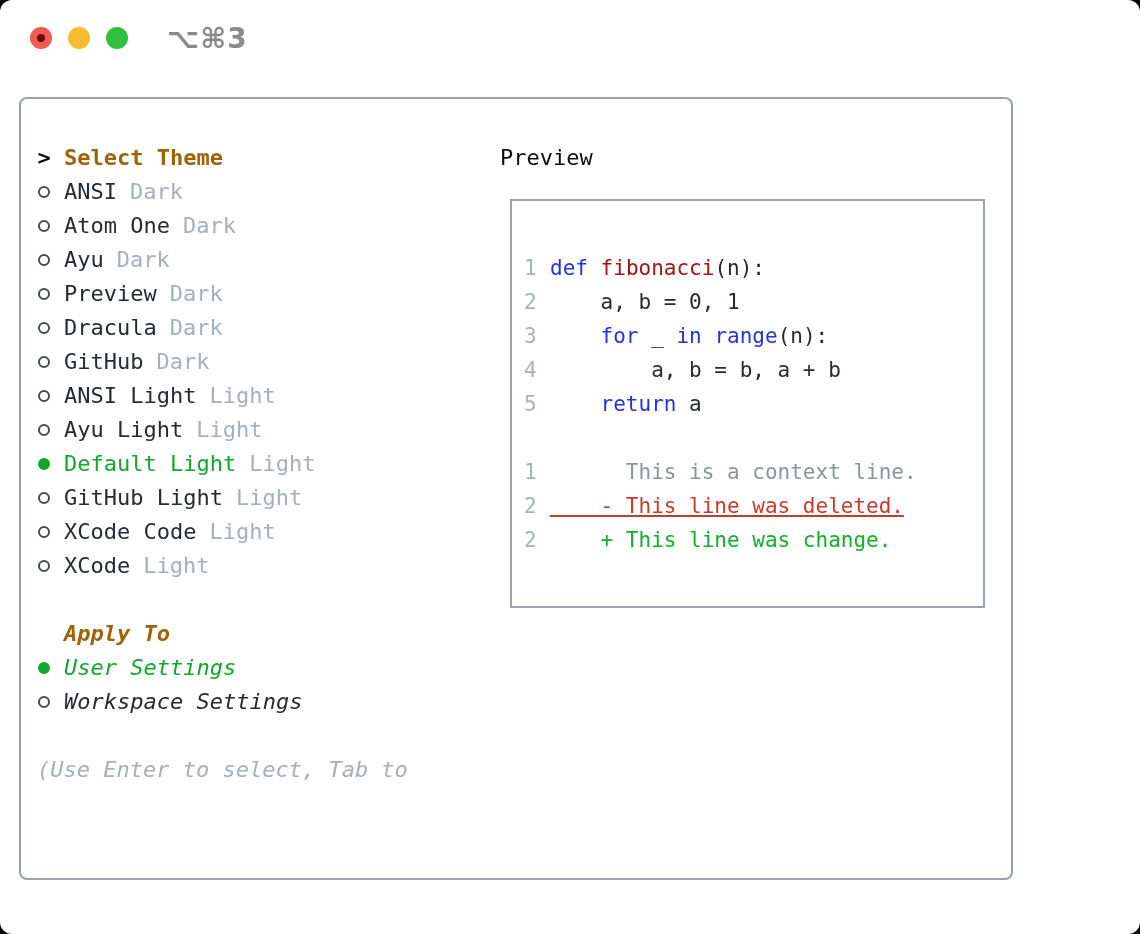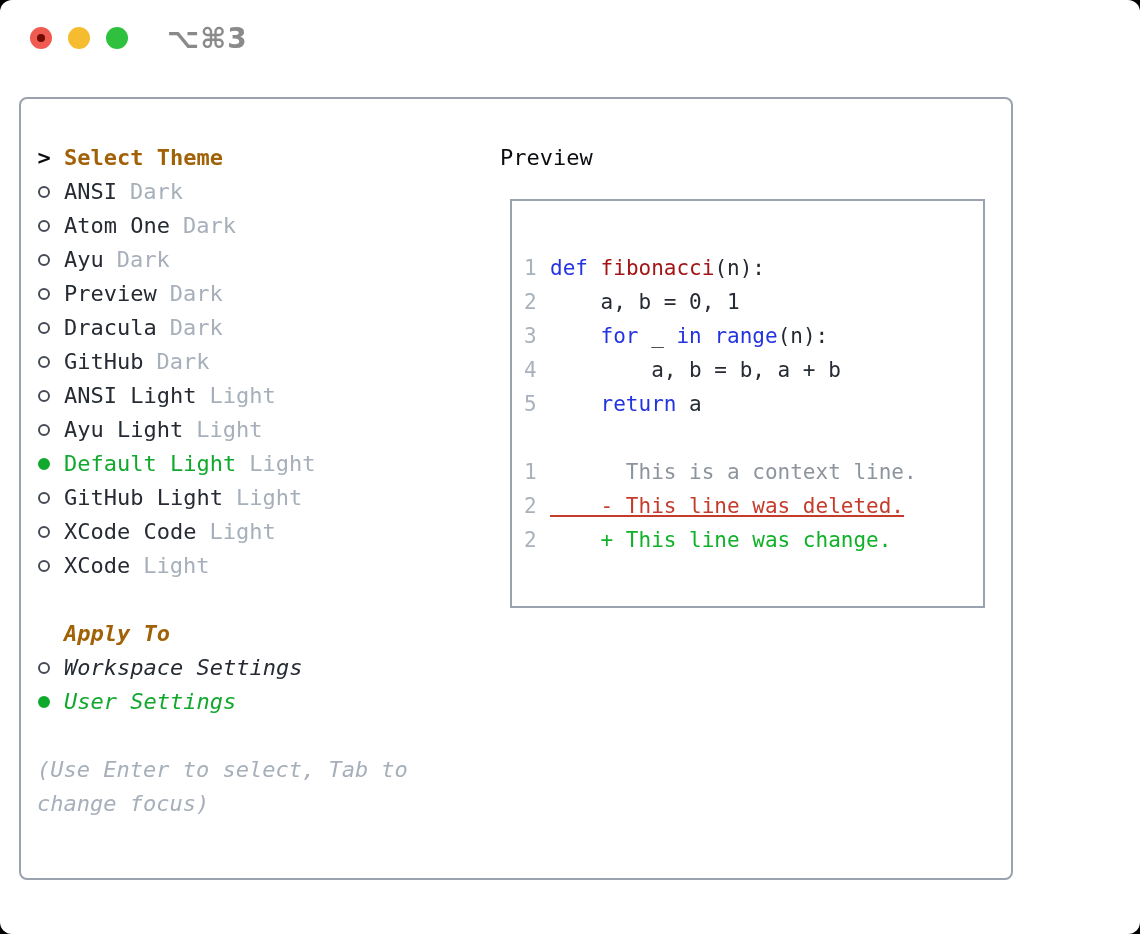--- a/index.html
+++ b/index.html
@@ -127,33 +127,32 @@
         <span class="marker"><span class="radio"></span></span>
         <span class="name">XCode</span>
         <span class="tag">Light</span>
       </div>
 
       <div class="apply">
         <div class="row">
           <span class="marker"></span>
           <span class="bold">Apply To</span>
         </div>
+        <div class="row item sel">
+          <span class="marker"><span class="radio sel"></span></span>
+          <span class="name">User Settings</span>
+        </div>
         <div class="row item">
           <span class="marker"><span class="radio"></span></span>
           <span class="name">Workspace Settings</span>
         </div>
-        <div class="row item sel">
-          <span class="marker"><span class="radio sel"></span></span>
-          <span class="name">User Settings</span>
-        </div>
       </div>
 
       <div class="help">
         <div class="row">(Use Enter to select, Tab to</div>
-        <div class="row">change focus)</div>
       </div>
 
     </div>
 
     <div class="right-col">
       <div class="preview-title">Preview</div>
 
       <div class="preview-box">
 
         <div class="cline">

